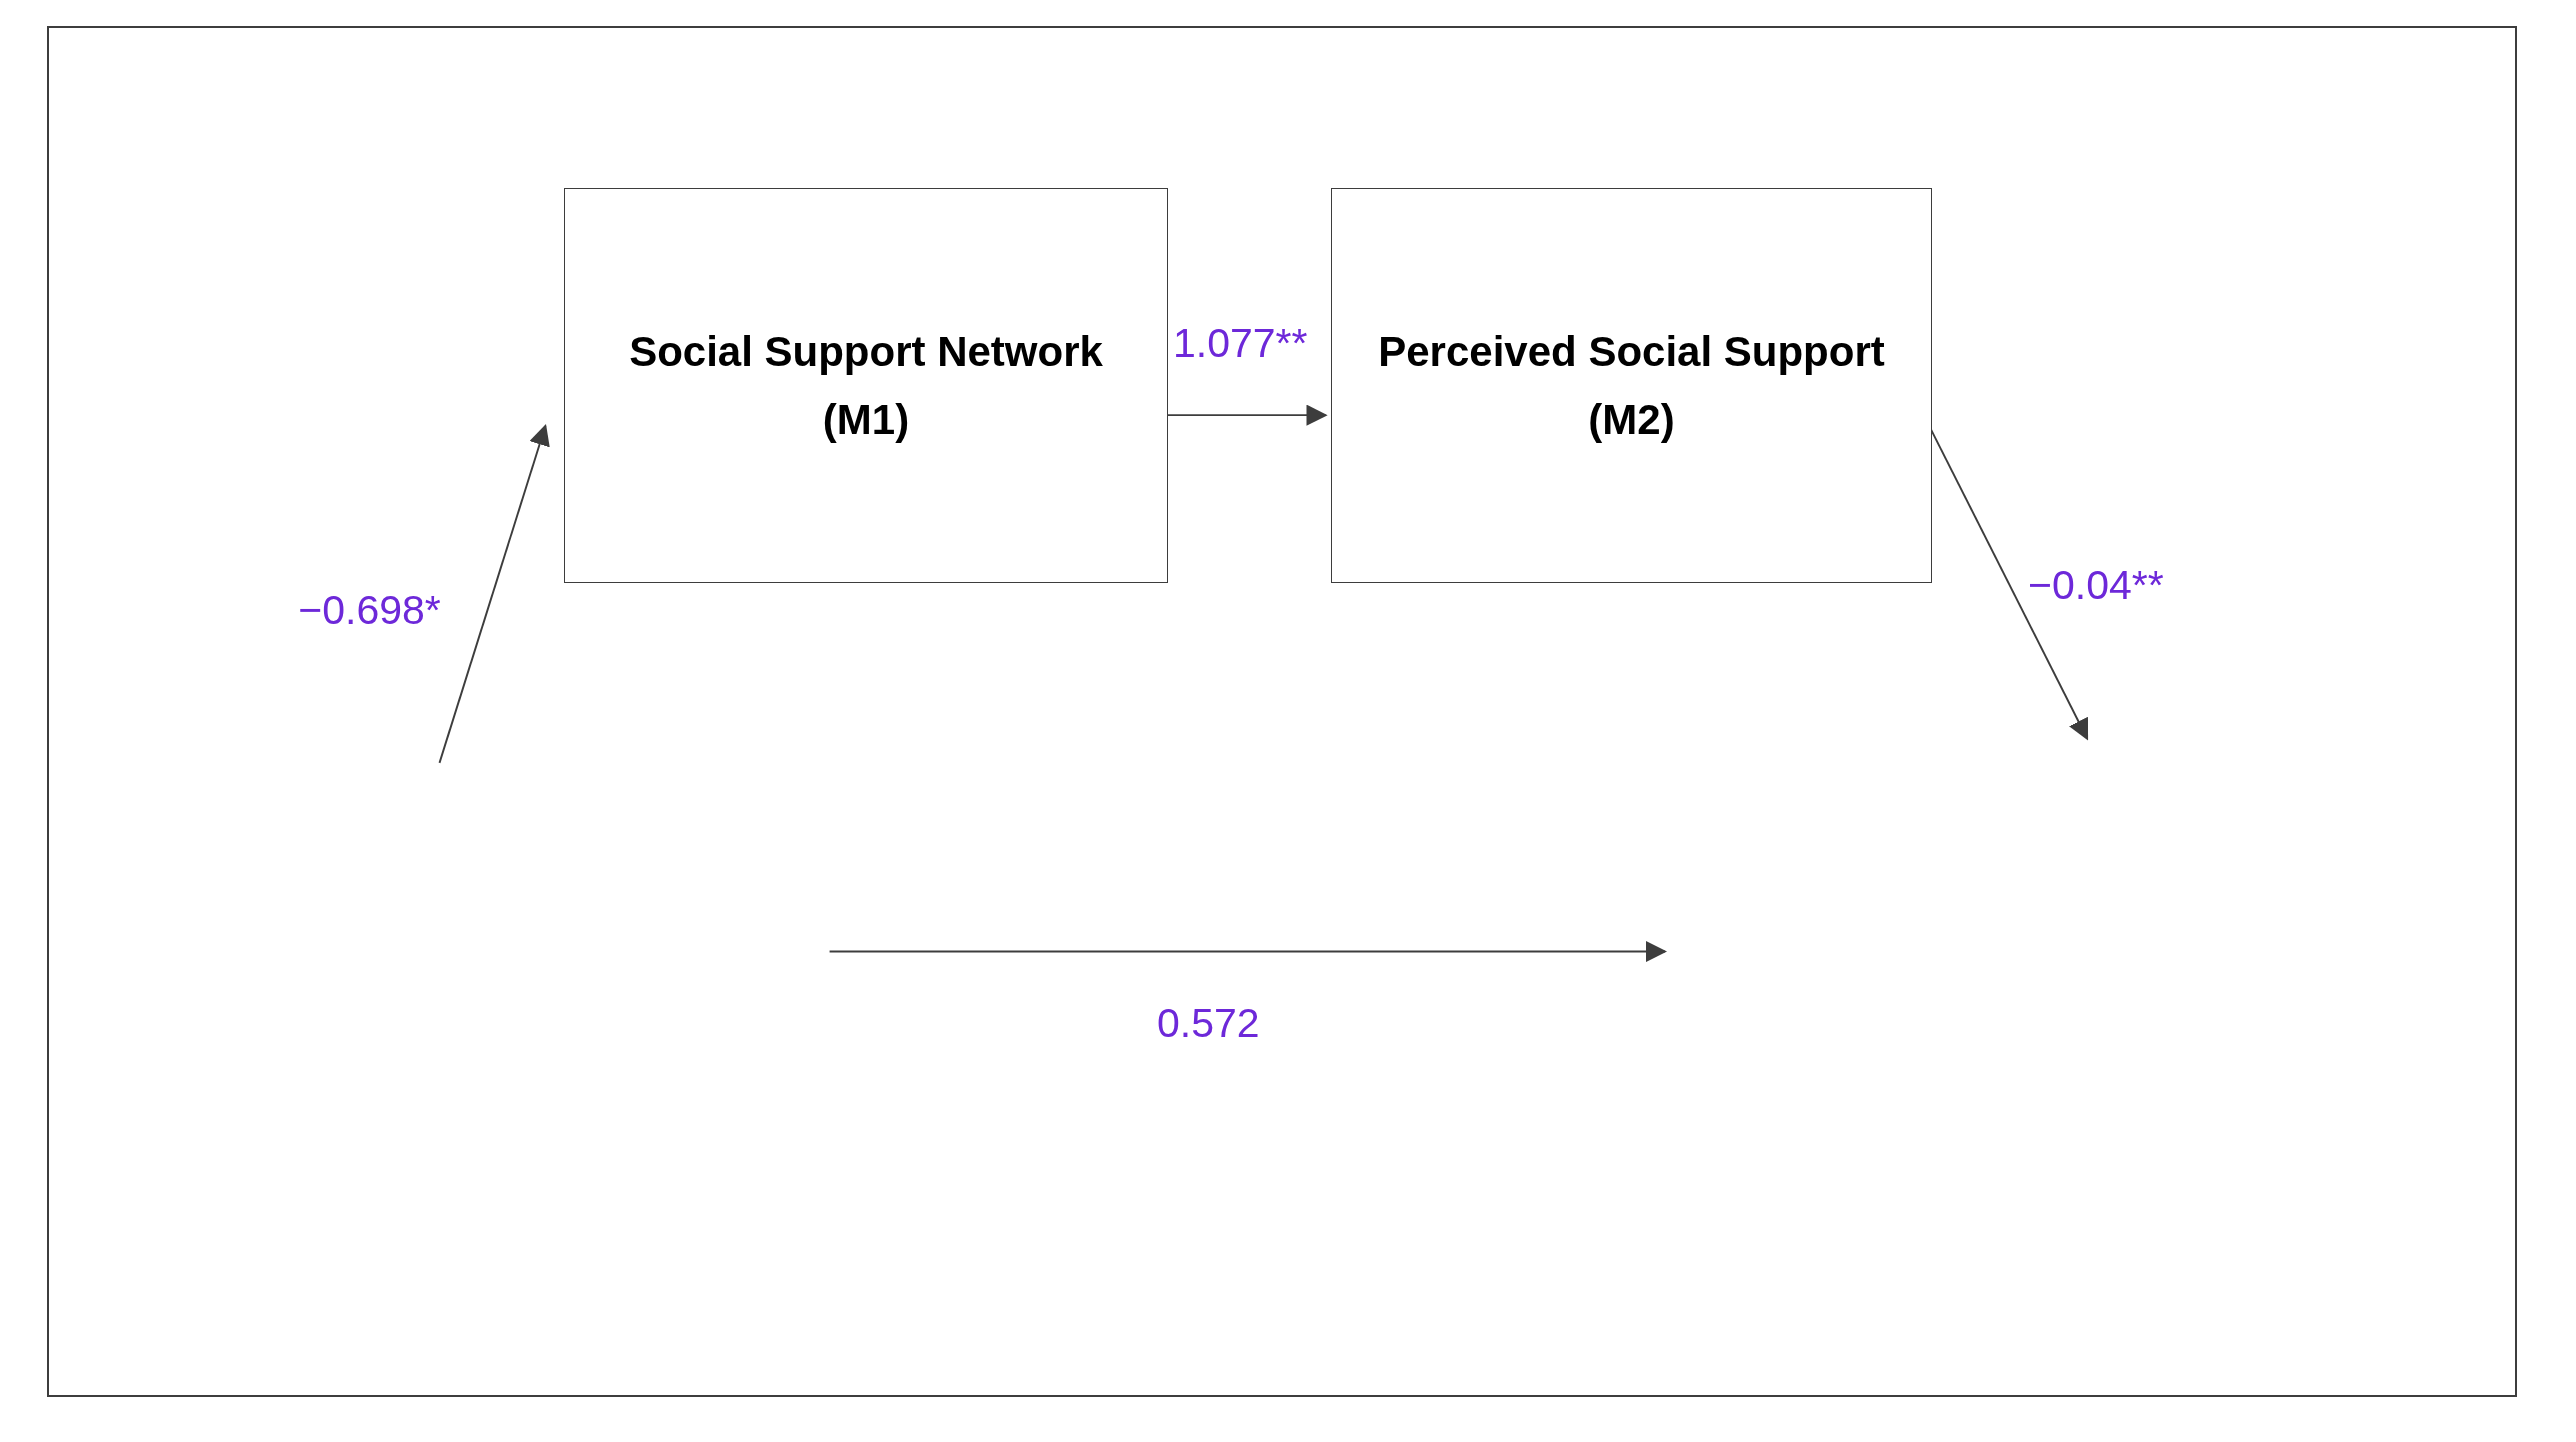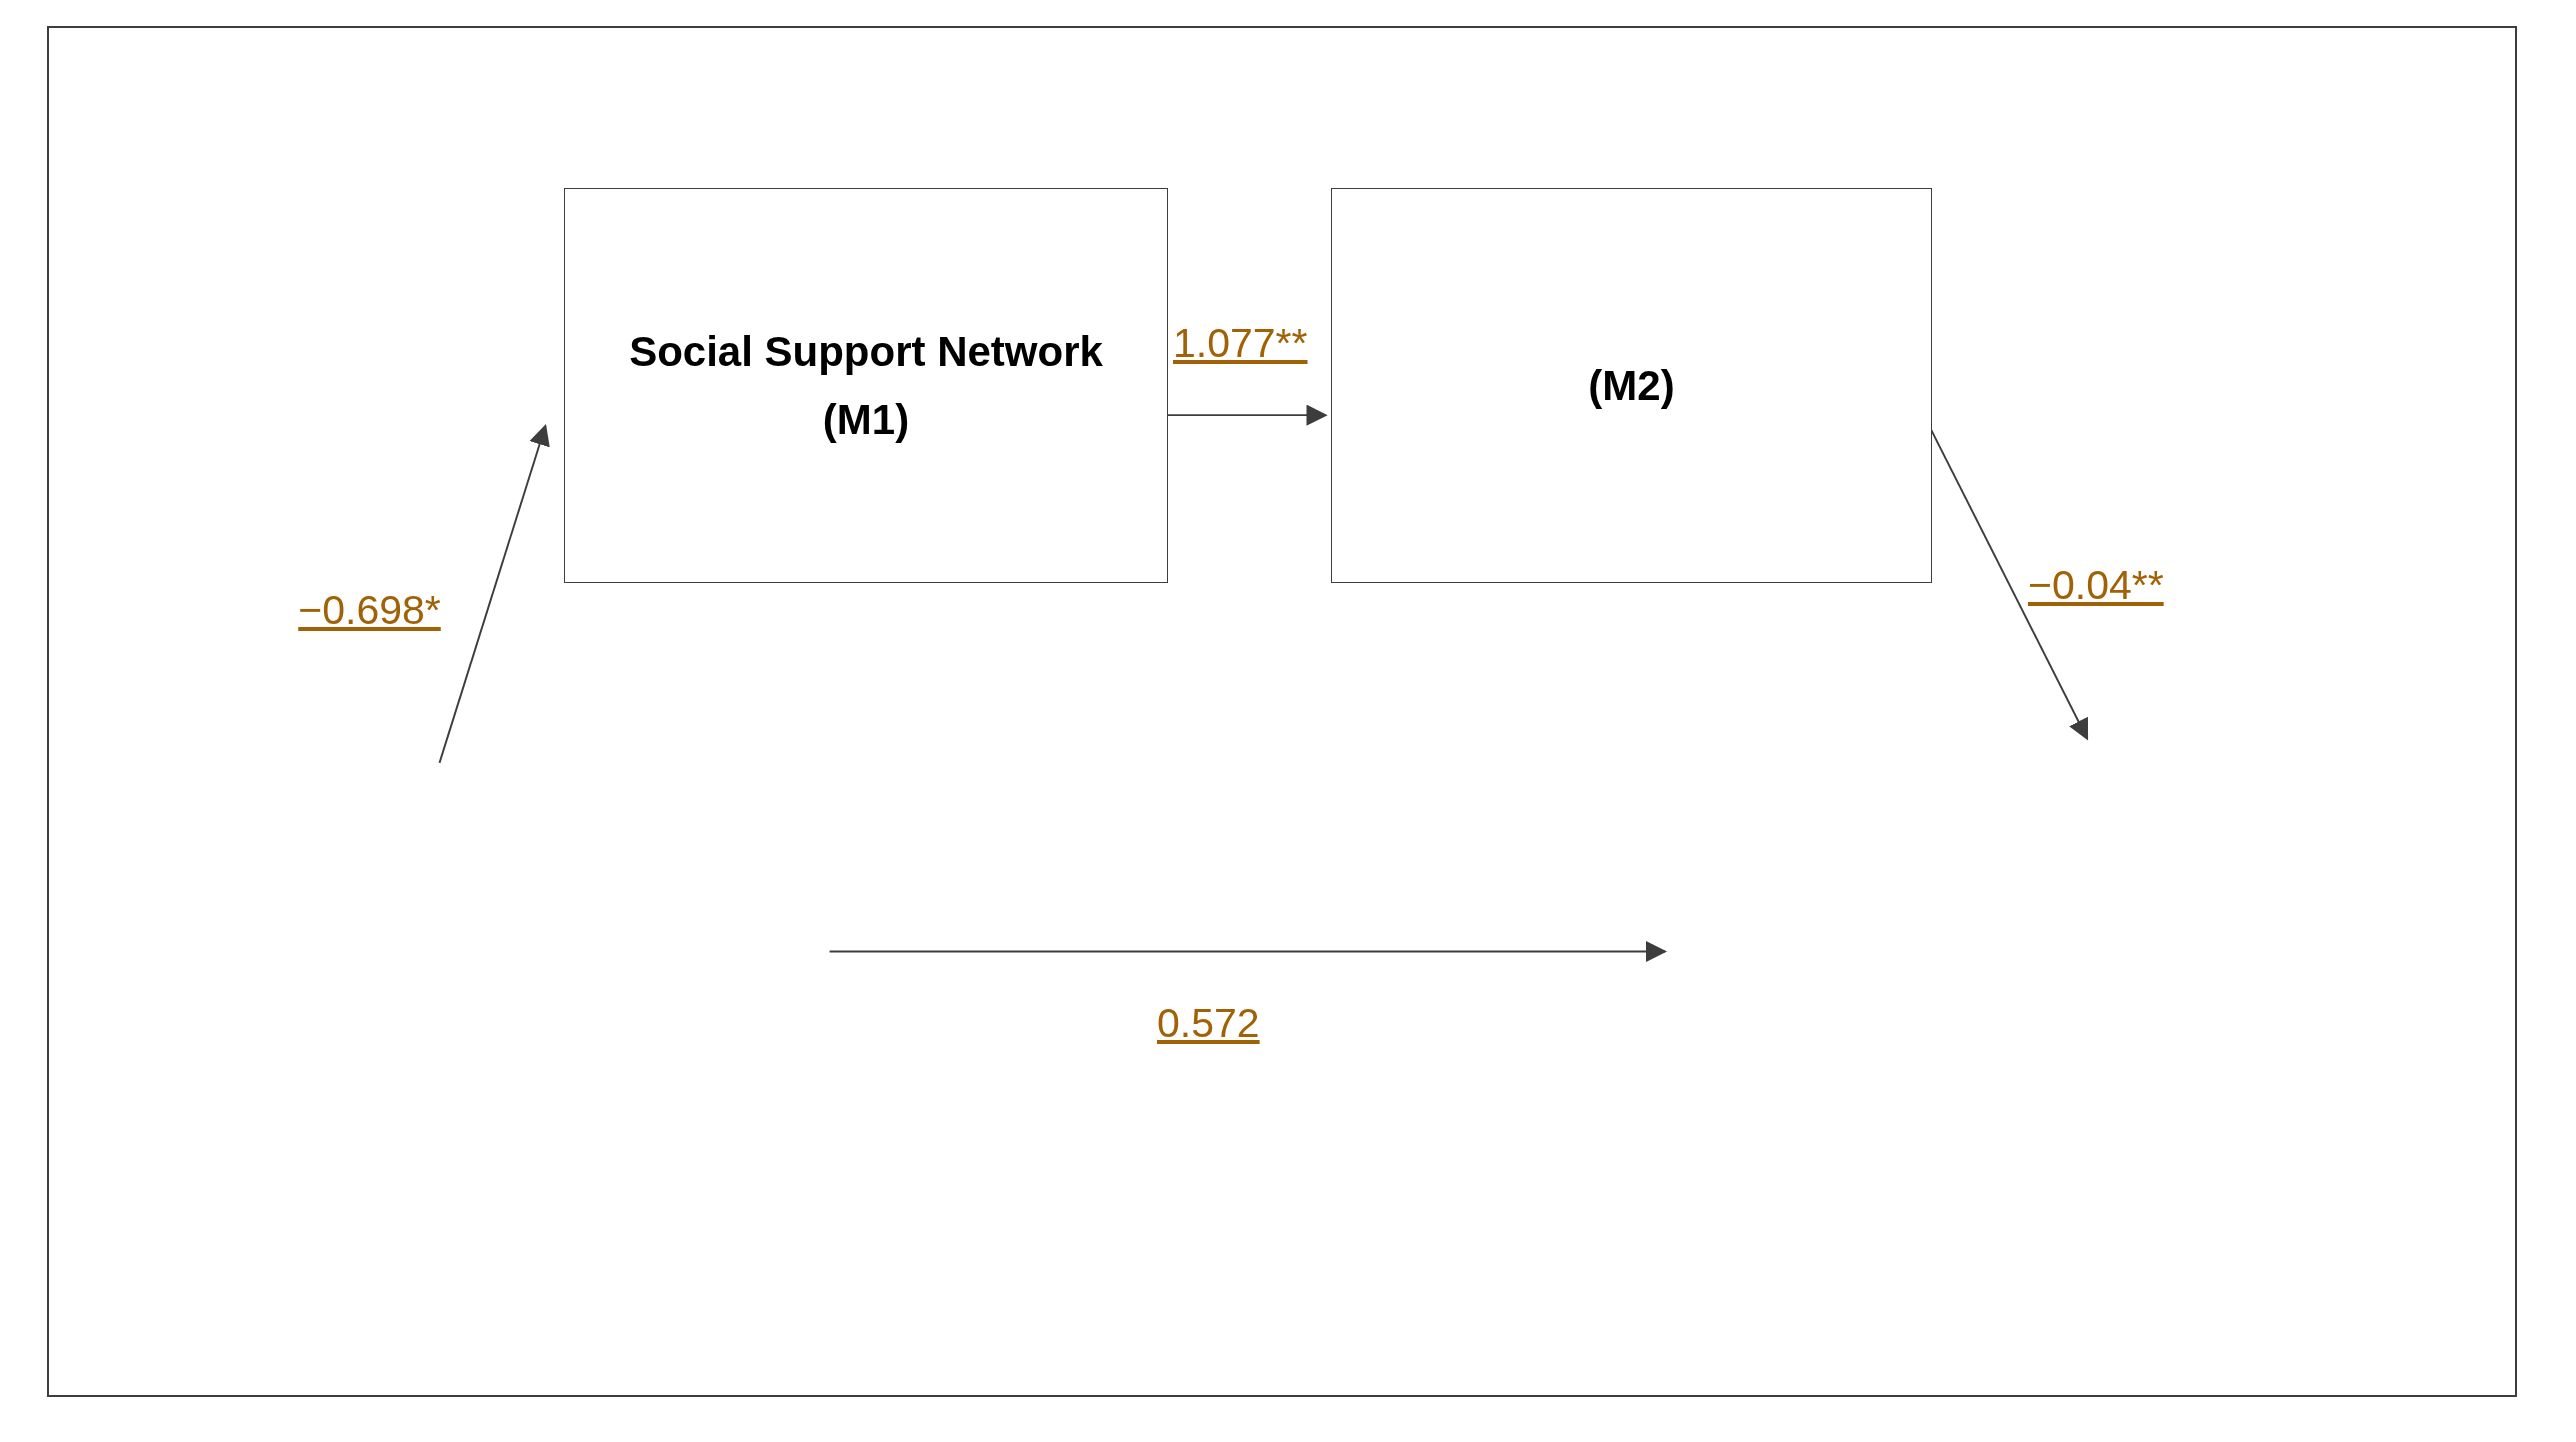--- a/index.html
+++ b/index.html
@@ -47,23 +47,22 @@
     color: #000000;
   }
   .node-m1 { left: 564px;  top: 188px;  width: 602px;  height: 393px; }
   .node-m2 { left: 1331px; top: 188px;  width: 599px;  height: 393px; }
   .node-iv { left: 117px;  top: 763px; width: 713px; height: 387px; }
   .node-dv { left: 1671px; top: 760px; width: 717px; height: 387px; }
   .path-label {
     position: absolute;
     font-size: 41px;
     font-weight: normal;
-    color: #a16207;
+    color: #6d28d9;
     white-space: nowrap;
-    text-decoration: underline;
   }
   .label-a1 { left: 257px;  top: 587px;  width: 225px; text-align: center; }
   .label-a2 { left: 1173px; top: 320px; }
   .label-b2 { left: 2028px; top: 562px; }
   .label-c  { left: 1144px; top: 1000px; margin-left: 13px; }
 </style>
 </head>
 <body>
 
 <div class="canvas">
@@ -81,20 +80,21 @@
     <line x1="3009" y1="668" x2="3253" y2="1151" stroke="#3d3d3d" stroke-width="3" marker-end="url(#arrowhead)"></line>
     <line x1="1293" y1="1483" x2="2595" y2="1483" stroke="#3d3d3d" stroke-width="3" marker-end="url(#arrowhead)"></line>
   </svg>
 
   <div class="node node-m1">
     <div>Social Support Network</div>
     <div>(M1)</div>
   </div>
 
   <div class="node node-m2">
+    <div>Perceived Social Support</div>
     <div>(M2)</div>
   </div>
 
 
 
   <div class="path-label label-a1">−0.698*</div>
   <div class="path-label label-a2">1.077**</div>
   <div class="path-label label-b2">−0.04**</div>
   <div class="path-label label-c">0.572</div>
 

